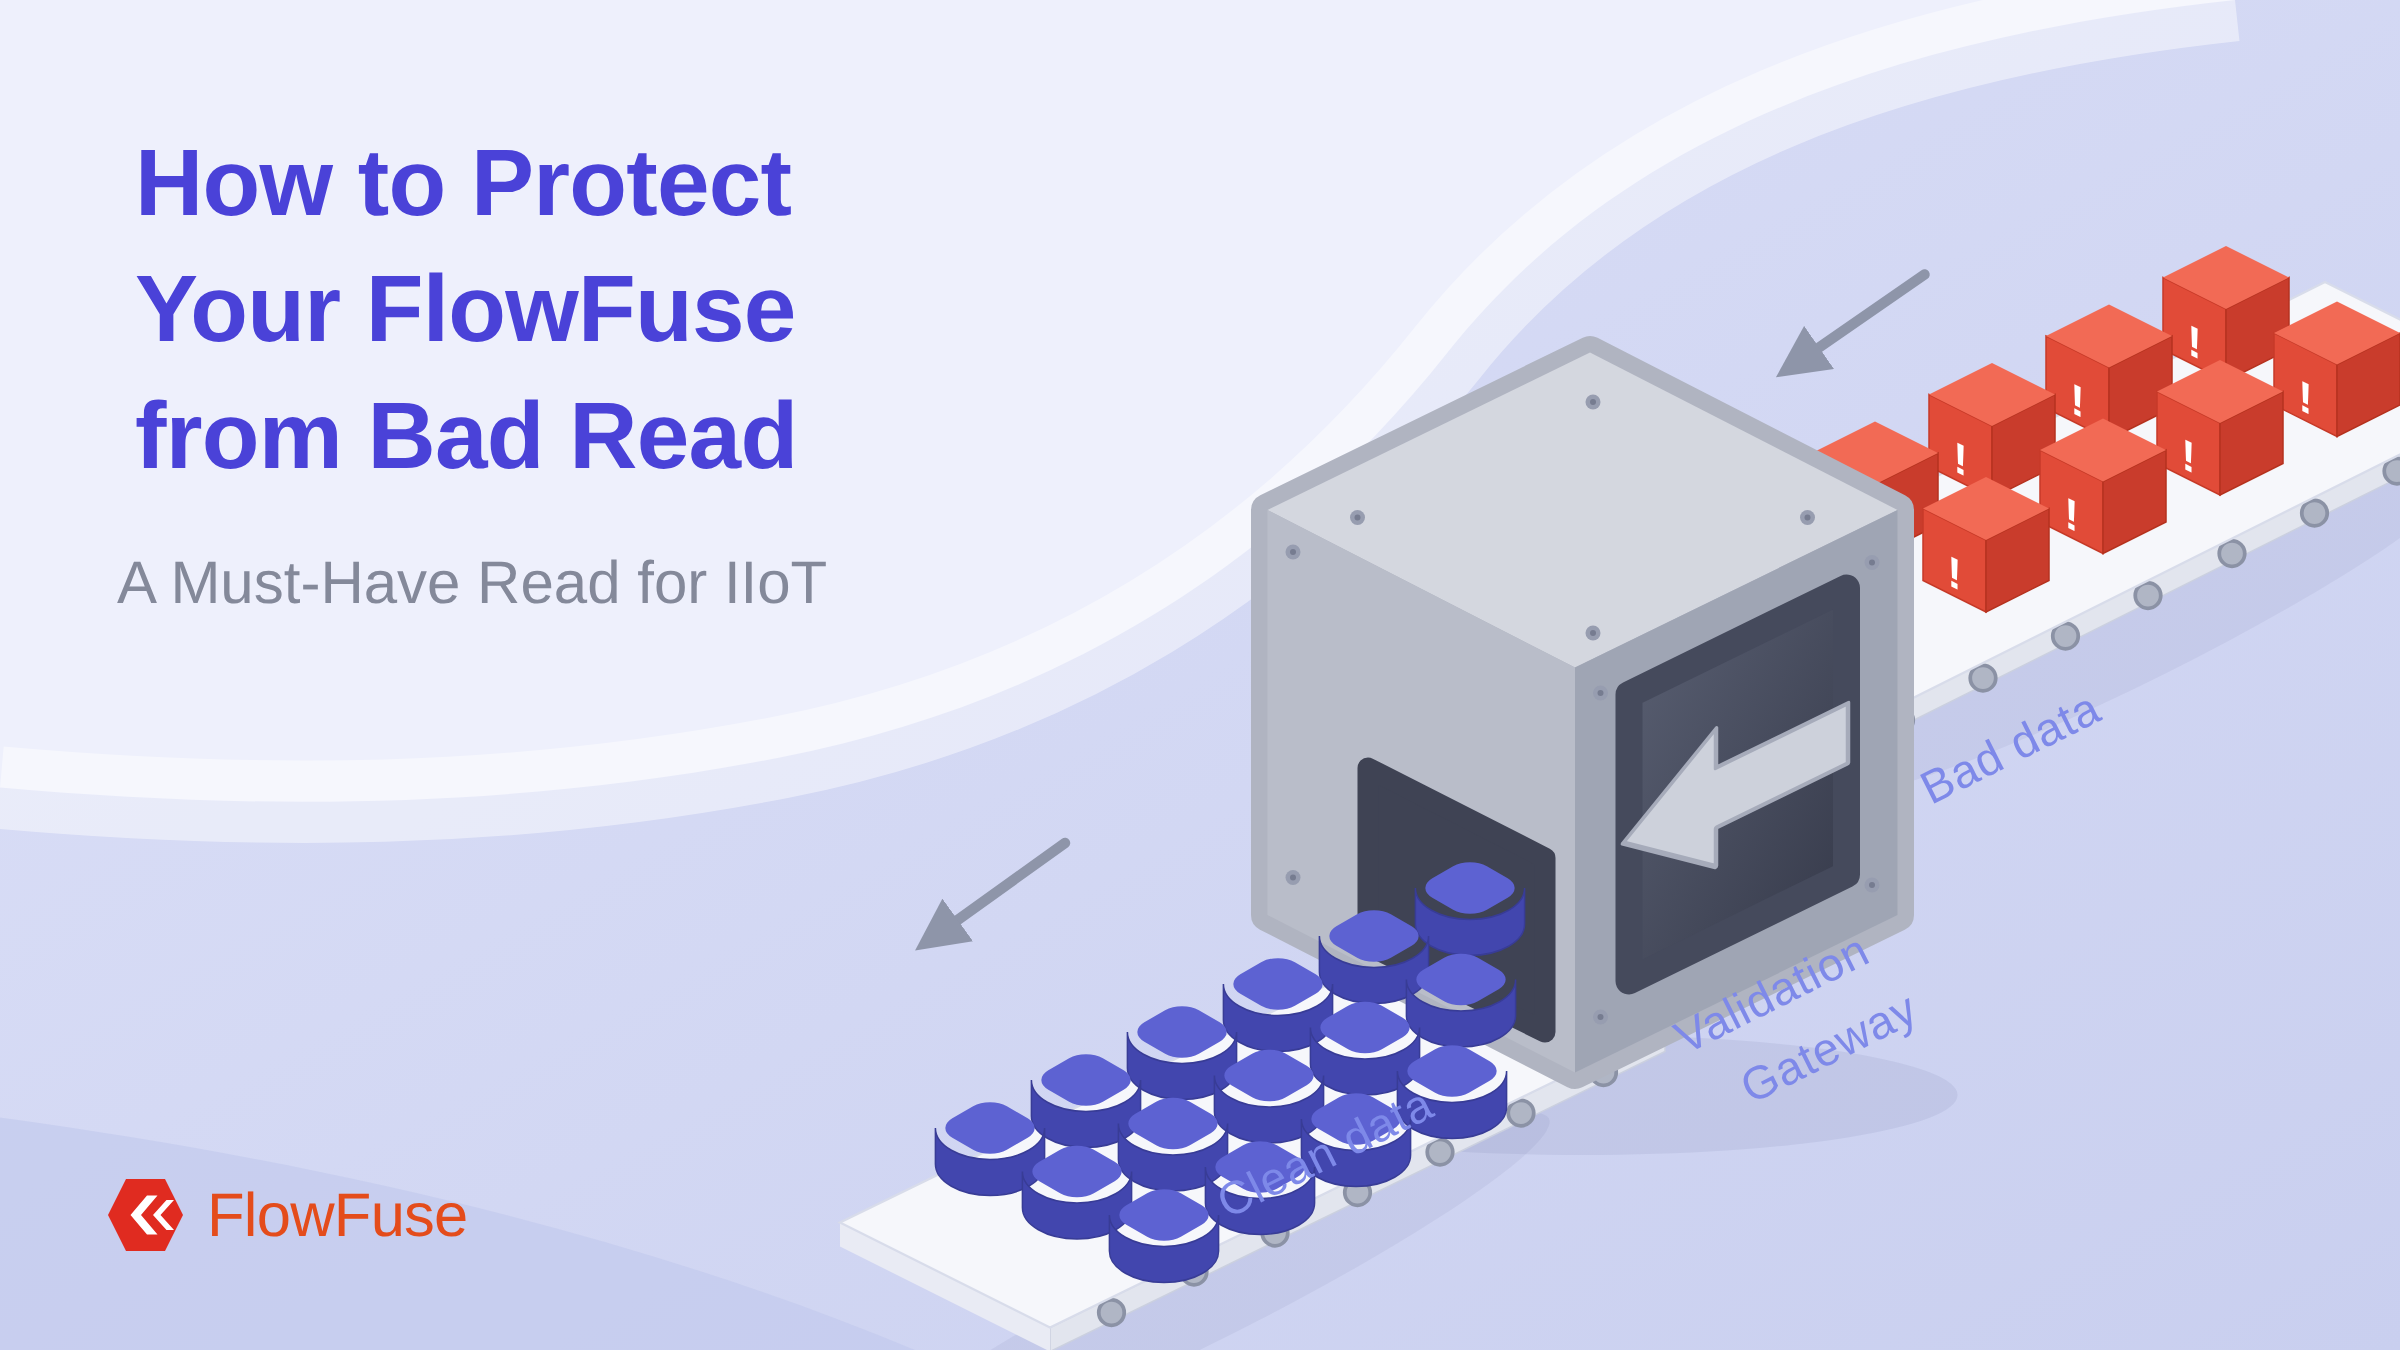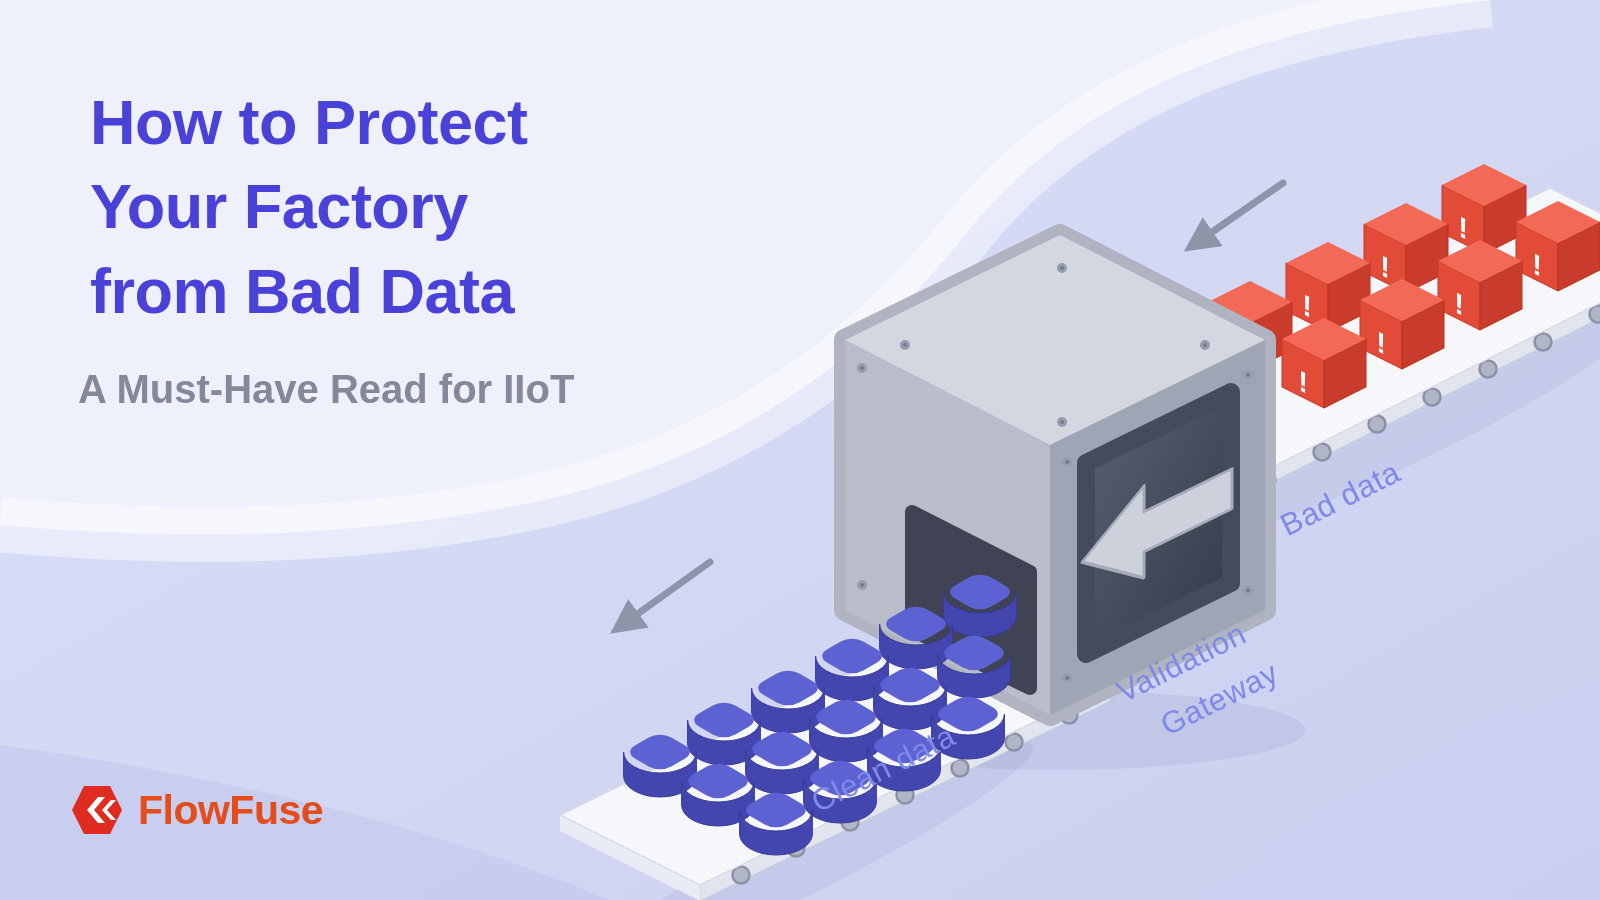--- a/index.html
+++ b/index.html
@@ -2,23 +2,23 @@
 <html><head>
 <meta charset="utf-8">
 <style>
   html,body{margin:0;padding:0;background:#c8cef0;}
   .canvas{position:relative;width:1600px;height:900px;overflow:hidden;
           font-family:"Liberation Sans",sans-serif;}
   .canvas > svg{position:absolute;left:0;top:0;display:block;}
   .hero{position:absolute;left:78px;top:68px;width:640px;}
   .title{margin:12px;font-size:63px;font-weight:700;color:#4a42d8;line-height:1.34;letter-spacing:-0.5px;}
   .title span{display:block;}
-  .subtitle{margin:34px 0 0 0;font-size:40px;font-weight:700;color:#84899a;}
+  .subtitle{margin:34px 0 0 0;font-size:40px;font-weight:400;color:#84899a;}
   .logo{position:absolute;left:68px;top:784px;display:flex;align-items:center;gap:14px;}
-  .logo-text{font-size:41px;font-weight:700;color:#e44c1b;letter-spacing:-0.5px;}
+  .logo-text{font-size:41px;font-weight:400;color:#e44c1b;letter-spacing:-0.5px;}
   .iso-label{fill:#7e89e9;font-size:31px;font-weight:500;letter-spacing:0.6px;}
   .warn-glyph{fill:#ffffff;font-size:29px;font-weight:700;}
 </style>
 </head>
 <body>
 
 <div class="canvas">
 
   <svg width="1600" height="900" viewBox="0 0 1600 900">
     <defs>
@@ -151,22 +151,22 @@
 
     <text class="iso-label" x="1345" y="508" text-anchor="middle" transform="rotate(-26.57 1345 508)">Bad data</text>
     <text class="iso-label" x="1186" y="672" text-anchor="middle" transform="rotate(-26.57 1186 672)">Validation</text>
     <text class="iso-label" x="1224" y="708" text-anchor="middle" transform="rotate(-26.57 1224 708)">Gateway</text>
     <text class="iso-label" x="888" y="778" text-anchor="middle" transform="rotate(-26.57 888 778)">Clean data</text>
   </svg>
 
   <div class="hero">
     <h1 class="title">
       <span>How to Protect</span>
-      <span>Your Factory</span>
-      <span>from Bad Data</span>
+      <span>Your FlowFuse</span>
+      <span>from Bad Read</span>
     </h1>
     <p class="subtitle">A Must-Have Read for IIoT</p>
   </div>
 
   <div class="logo">
     <svg width="56" height="52" viewBox="0 0 56 52">
       <path d="M16,2 L42,2 L54,26 L42,50 L16,50 L4,26 Z" fill="#e02b20"></path>
       <path d="M30,13 L19,26 L30,39 L37,39 L26,26 L37,13 Z" fill="#ffffff"></path>
       <path d="M43,16 L34,26 L43,36 L48,36 L39,26 L48,16 Z" fill="#ffffff"></path>
     </svg>

